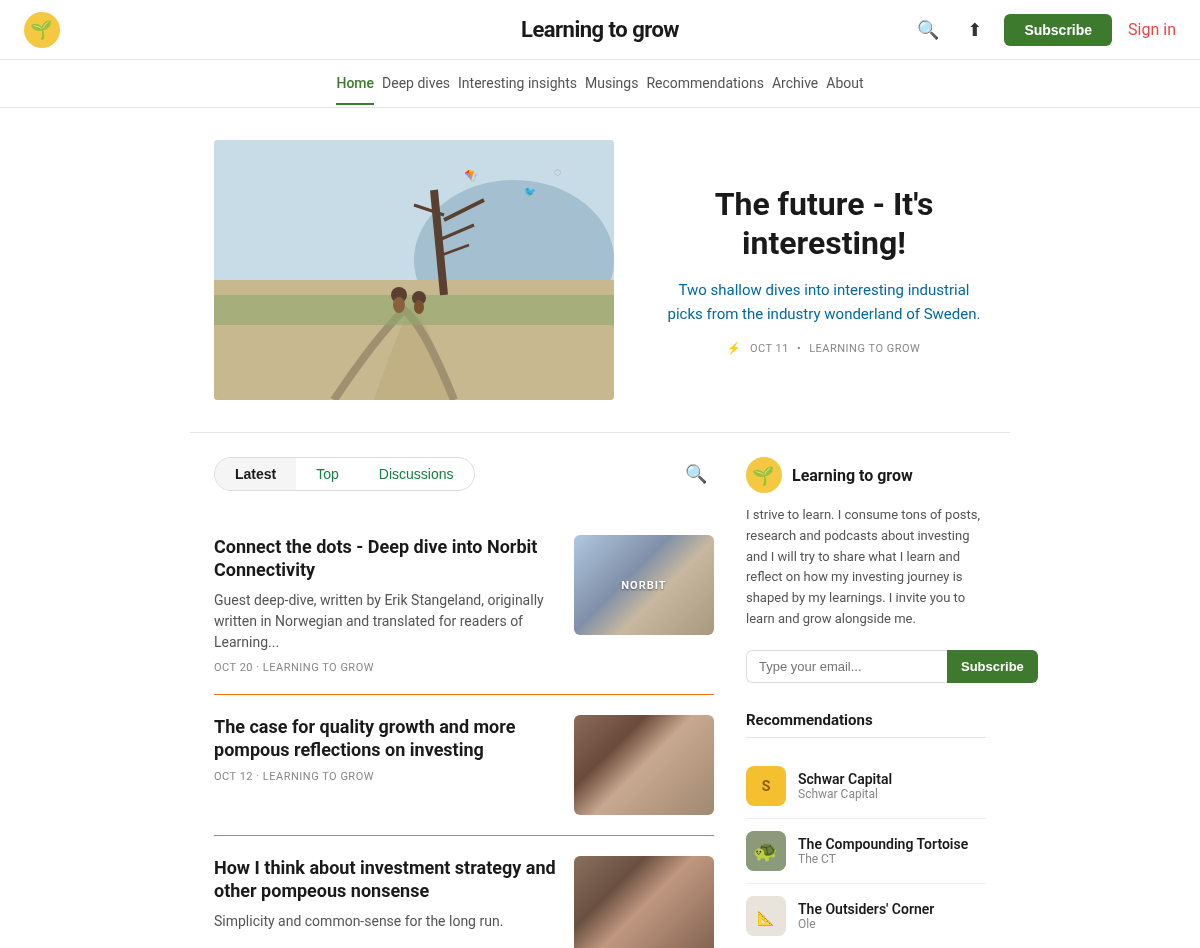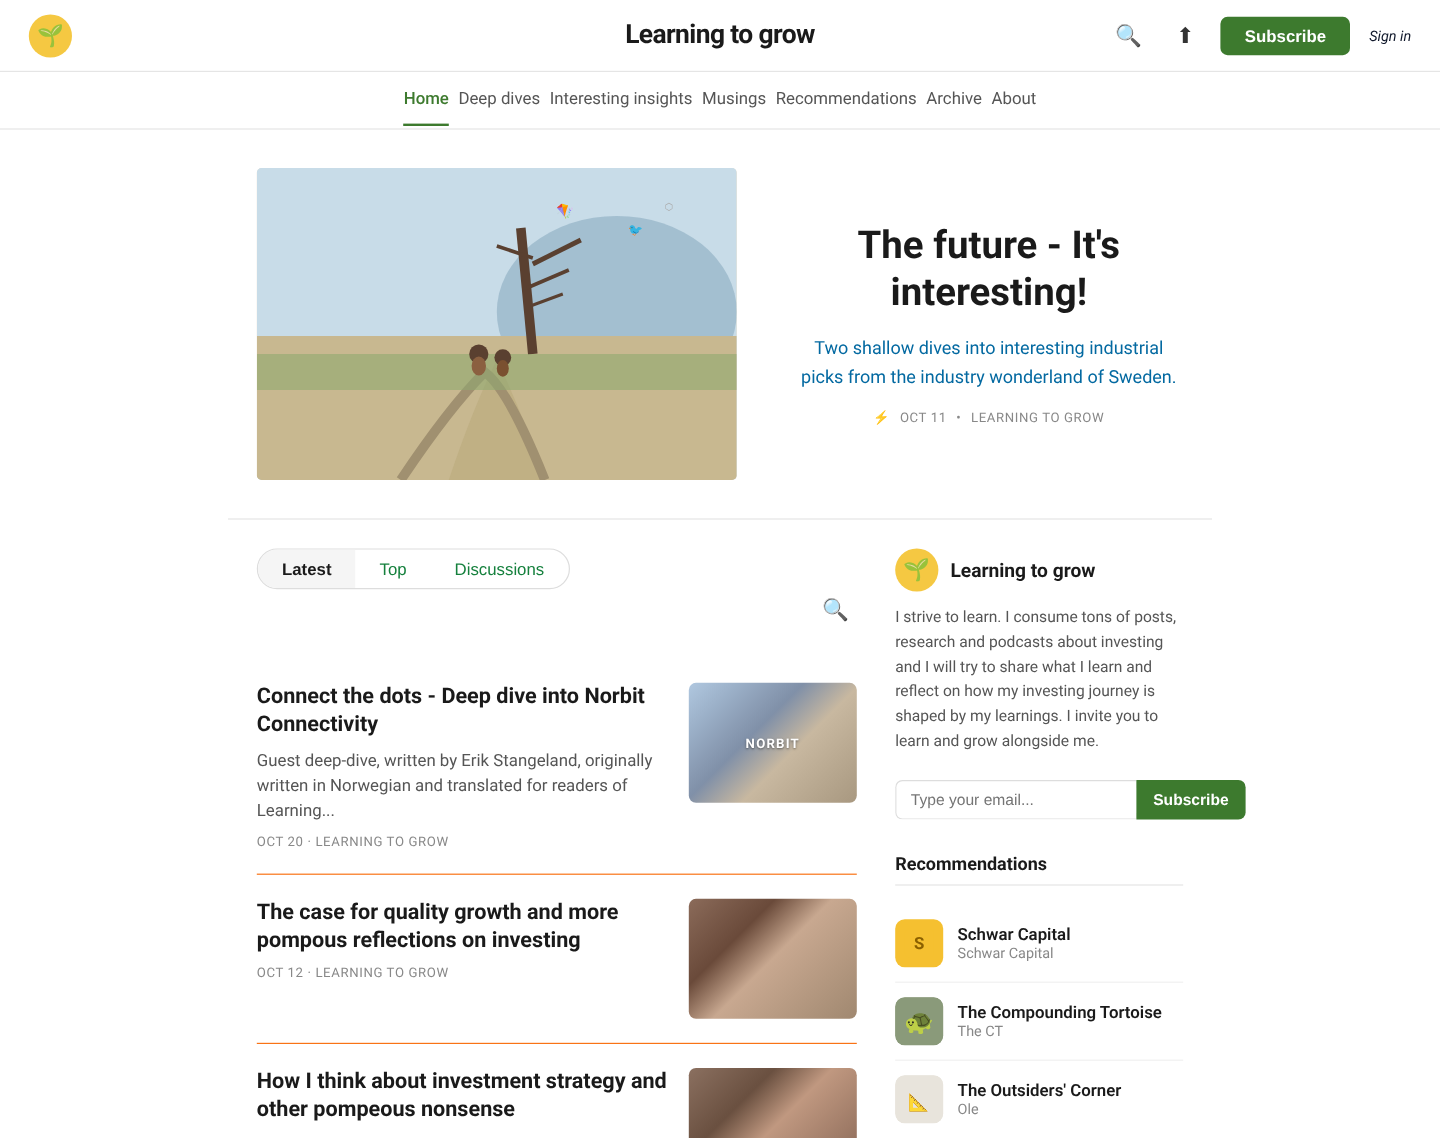--- a/index.html
+++ b/index.html
@@ -6,21 +6,21 @@
     body { font-family: -apple-system, BlinkMacSystemFont, 'Segoe UI', Roboto, sans-serif; background: #fff; color: #1a1a1a; }
 
     
     .header { display: flex; align-items: center; justify-content: space-between; padding: 0 24px; height: 60px; border-bottom: 1px solid #e5e5e5; position: relative; }
     .header-logo { display: flex; align-items: center; gap: 8px; }
     .logo-icon { width: 36px; height: 36px; background: #f5c842; border-radius: 50%; display: flex; align-items: center; justify-content: center; font-size: 18px; }
     .header-title { position: absolute; left: 50%; transform: translateX(-50%); font-size: 22px; font-weight: 700; letter-spacing: -0.5px; }
     .header-right { display: flex; align-items: center; gap: 16px; }
     .header-icon-btn { background: none; border: none; cursor: pointer; padding: 6px; color: #333; font-size: 18px; }
     .subscribe-btn { background: #3d7a2e; color: white; border: none; border-radius: 6px; padding: 8px 20px; font-size: 14px; font-weight: 600; cursor: pointer; }
-    .signin-link { color: #0f172a; text-decoration: none; font-size: 12px; cursor: pointer; font-style: italic; }
+    .signin-link { color: #ef4444; text-decoration: none; font-size: 16px; cursor: pointer; }
 
     
     .nav { display: flex; align-items: center; justify-content: center; gap: 8px; padding: 0 24px; height: 48px; border-bottom: 1px solid #e5e5e5; }
     .nav-item { font-size: 14px; color: #555; text-decoration: none; cursor: pointer; padding: 12px 0; border-bottom: 2px solid transparent; }
     .nav-item.active { color: #3d7a2e; border-bottom-color: #3d7a2e; font-weight: 500; }
 
     
     .hero { display: flex; align-items: center; max-width: 820px; margin: 0 auto; padding: 32px 24px; gap: 48px; }
     .hero-image { width: 400px; height: 260px; flex-shrink: 0; border-radius: 4px; overflow: hidden; background: #e8e0d0; position: relative; }
     .hero-content { flex: 1; text-align: center; }
@@ -30,21 +30,21 @@
 
     
     .divider { border: none; border-top: 1px solid #e5e5e5; max-width: 820px; margin: 0 auto; }
 
     
     .main { display: flex; max-width: 820px; margin: 0 auto; padding: 24px; gap: 32px; }
     .content { flex: 1; }
     .sidebar { width: 240px; flex-shrink: 0; }
 
     
-    .tabs { display: flex; align-items: flex-start; gap: 0; margin-bottom: 24px; flex-direction: column; }
+    .tabs { display: flex; align-items: flex-end; gap: 0; margin-bottom: 24px; }
     .tab-group { display: flex; border: 1px solid #ddd; border-radius: 24px; overflow: hidden; }
     .tab { padding: 8px 20px; font-size: 14px; cursor: pointer; border: none; background: none; color: #15803d; }
     .tab.active { background: #f5f5f5; font-weight: 600; color: #1a1a1a; }
     .tab-search { margin-left: auto; background: none; border: none; cursor: pointer; font-size: 18px; color: #555; padding: 6px; }
 
     
     .article { display: flex; gap: 16px; padding: 20px 0; border-bottom: 1px solid #f97316; }
     .article:last-child { border-bottom: none; }
     .article-content { flex: 1; }
     .article-title { font-size: 18px; font-weight: 700; line-height: 1.3; margin-bottom: 8px; color: #1a1a1a; cursor: pointer; }

